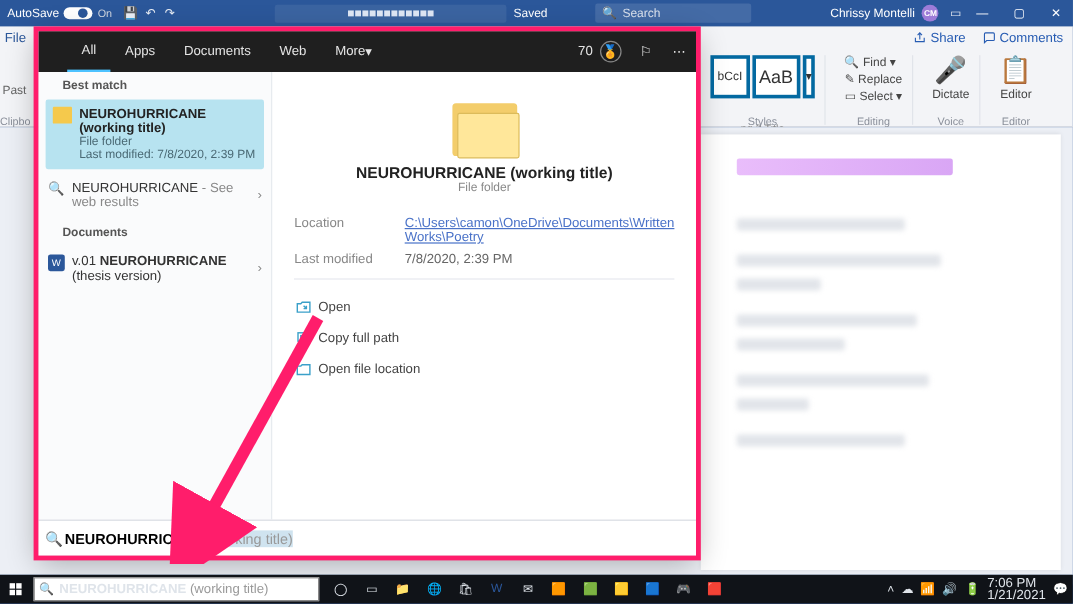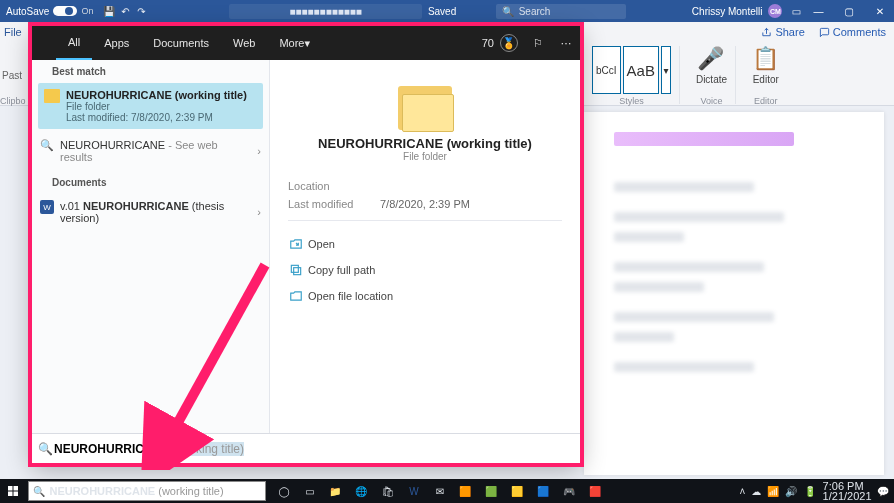--- a/index.html
+++ b/index.html
@@ -19,21 +19,21 @@
   .avatar-circle { width: 14px; height: 14px; border-radius: 50%; background: #9d7cd8; display: flex; align-items: center; justify-content: center; font-size: 7px; font-weight: bold; }
   .wincontrols span { display: inline-block; width: 28px; text-align: center; }
   
   .ribbon { position: absolute; top: 22px; left: 0; right: 0; height: 84px; background: #f3f4f7; border-bottom: 1px solid #d5d9e2; color: #444; }
   .ribbon-right-cmds { position: absolute; top: 4px; right: 8px; display: flex; gap: 14px; font-size: 11px; color: #265bb2; align-items: center; }
   .ribbon-right-cmds span svg { vertical-align: -2px; }
   .ribbon-body { position: absolute; top: 24px; left: 584px; right: 8px; bottom: 8px; display: flex; gap: 8px; align-items: flex-start; }
   .rgroup { border-right: 1px solid #e1e4ea; padding: 0 8px; height: 58px; position: relative; text-align: center; }
   .rgroup .glabel { position: absolute; bottom: -2px; left: 0; right: 0; font-size: 9px; color: #8a8f9a; }
   .styles-preview { display: flex; gap: 2px; }
-  .style-box { border: 1px solid #0369a1; background: #fff; padding: 4px 3px; font-size: 10px; color: #333; height: 48px; display:flex; align-items:center; }
+  .style-box { border: 3px solid #0369a1; background: #fff; padding: 4px 3px; font-size: 10px; color: #333; height: 36px; display:flex; align-items:center; }
   .editing-list { font-size: 10px; line-height: 14px; text-align: left; }
   .big-icon { font-size: 22px; color: #3b66b0; }
   
   .doc-canvas { position: absolute; top: 106px; left: 0; right: 0; bottom: 24px; background: #eceff5; }
   .page { position: absolute; top: 6px; left: 584px; width: 300px; bottom: 4px; background: #fff; box-shadow: 0 0 4px rgba(0,0,0,.1); overflow: hidden; }
   .purple-bar { position: absolute; left: 30px; top: 20px; width: 180px; height: 14px; background: linear-gradient(90deg,#e9bdfb,#d9a6f5); border-radius: 2px; }
   .blur-block { position: absolute; background: #e2e5ea; filter: blur(2px); border-radius: 2px; }
   
   .word-status { position: absolute; left: 0; right: 0; bottom: 0; height: 16px; background: #2b579a; color: #dbe5f7; font-size: 9px; display: flex; align-items: center; padding: 0 6px; gap: 10px; }
   .word-status .right { margin-left: auto; display: flex; gap: 10px; align-items: center; }
@@ -150,20 +150,28 @@
               <span>bCcI</span>
             </div>
           <div class="style-box" style="font-size:15px;font-family:Liberation Sans, sans-serif">
               <span>AaB</span>
             </div>
           <div class="style-box" style="width:10px;padding:0;justify-content:center">▾</div>
         </div>
         <div class="tiny" style="color:#888;margin-top:20px">ng 2    Title</div>
         <div class="glabel">Styles</div>
       </div>
+      <div class="rgroup">
+        <div class="editing-list">
+          <div>🔍 <span>Find</span> ▾</div>
+          <div>✎ <span>Replace</span></div>
+          <div>▭ <span>Select</span> ▾</div>
+        </div>
+        <div class="glabel">Editing</div>
+      </div>
       <div class="rgroup" style="text-align:center">
         <div class="big-icon">🎤</div>
         <div style="font-size:10px;margin-top:2px">Dictate</div>
         <div class="glabel">Voice</div>
       </div>
       <div class="rgroup" style="border:none;text-align:center">
         <div class="big-icon">📋</div>
         <div style="font-size:10px;margin-top:2px">Editor</div>
         <div class="glabel">Editor</div>
       </div>
@@ -242,20 +250,21 @@
     <div class="rightcol">
       <div class="folder-big">
         <div class="folder-back"></div>
           <div class="folder-front"></div>
       </div>
       <div class="pv-title">NEUROHURRICANE (working title)</div>
       <div class="pv-sub">File folder</div>
 
       <div class="kv">
         <div class="k">Location</div>
+        <div class="v u link">C:\Users\camon\OneDrive\Documents\Written Works\Poetry</div>
       </div>
       <div class="kv">
         <div class="k">Last modified</div>
         <div class="v plain">7/8/2020, 2:39 PM</div>
       </div>
 
       <div class="divider"></div>
 
       <div class="action">
         <span class="aicon">

